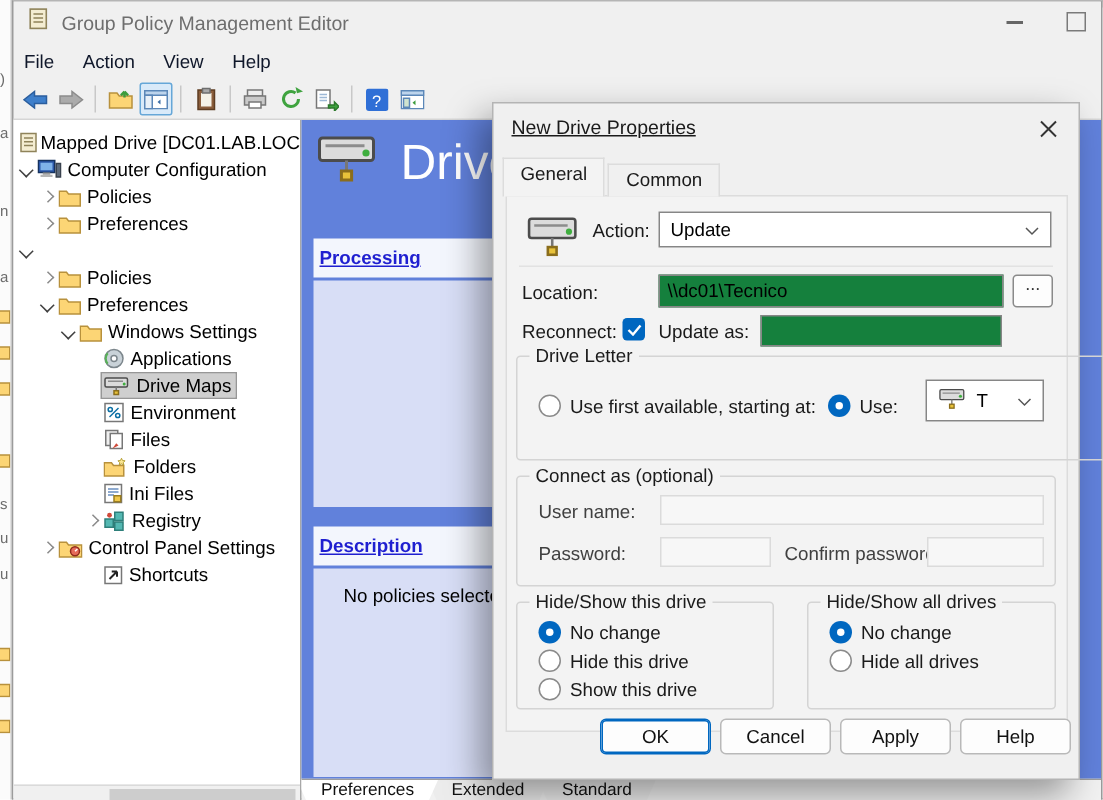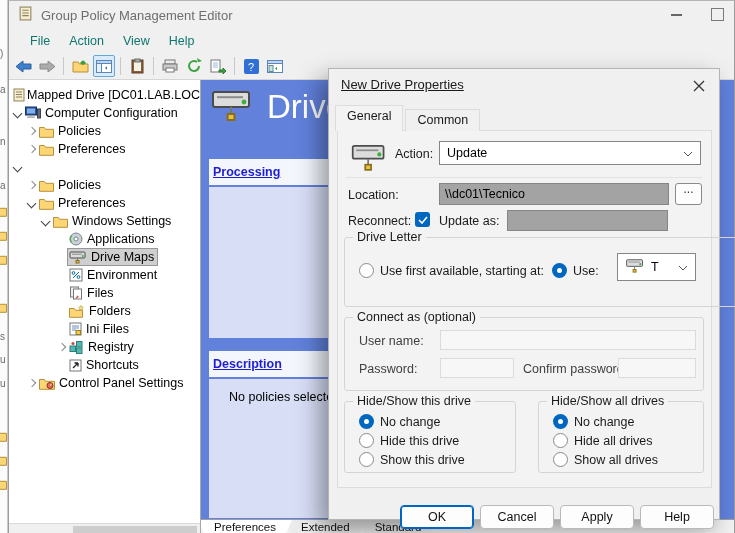--- a/index.html
+++ b/index.html
@@ -19,21 +19,21 @@
 
   
   .main-window { position:absolute; left:8px; top:0; width:727px; height:533px;
     background:#F0F0F0; border:1px solid #9B9B9B; border-top:1px solid #B5B5B5; }
 
   .titlebar { position:relative; height:28px; display:flex; align-items:center; padding-left:9px; }
   .titlebar .title { margin-left:8px; font-size:13px; color:#6E6E6E; }
   .win-min { position:absolute; right:52px; top:13px; width:11px; height:0; border-top:2px solid #666; }
   .win-max { position:absolute; right:10px; top:7px; width:13px; height:13px; border:1px solid #7A7A7A; background:transparent; }
 
-  .menubar { height:24px; display:flex; align-items:center; gap:19px; padding-left:21px; font-size:12.5px; color:#0f766e; }
+  .menubar { height:24px; display:flex; align-items:center; gap:19px; padding-left:7px; font-size:12.5px; color:#0f172a; }
   .menubar span { cursor:default; }
 
   .toolbar { height:27px; display:flex; align-items:center; padding-left:3px; gap:2px; border-bottom:1px solid #D5D5D5; }
   .tbtn { width:22px; height:22px; display:flex; align-items:center; justify-content:center; flex:none; border:1px solid transparent; }
   .tbtn.hl { border:1px solid #66A7D8; background:#D9EAF9; border-radius:2px; }
   .tsep { width:1px; height:18px; background:#C8C8C8; margin:0 3px; flex:none; }
 
   .work-area { display:flex; height:454px; }
 
   
@@ -73,39 +73,39 @@
     border:1px solid #B4B4B4; box-shadow:-8px 10px 22px rgba(0,0,0,.38); z-index:10; }
   .dlg-title { height:30px; display:flex; align-items:center; padding-left:12px; font-size:13px; color:#1a1a1a;text-decoration:underline; }
   .dlg-close { position:absolute; right:10px; top:7px; width:20px; height:20px; display:flex; align-items:center; justify-content:center; }
   .dlg-tabs { position:absolute; left:6px; top:36px; display:flex; z-index:3; }
   .dlg-tab { height:22px; margin-top:4px; padding:3px 11px 0; font-size:12.5px; color:#1a1a1a;
     background:#F0F0F0; border:1px solid #DCDCDC; border-bottom:none; margin-right:2px; }
   .dlg-tab.active { height:26px; margin-top:0; background:#F3F3F3; position:relative; top:0; z-index:4; }
   .dlg-page { position:absolute; left:8px; top:61px; width:375px; height:358px; background:#F3F3F3; border:1px solid #DCDCDC; }
   .dlbl { position:absolute; font-size:12.5px; color:#1a1a1a; white-space:nowrap; }
   .dlbl.dis { color:#404040; }
-  .din { position:absolute; border:1px solid #868686; background:#a3a3a3; font-size:12.5px;
+  .din { position:absolute; border:1px solid #868686; background:#15803d; font-size:12.5px;
     font-family:"Liberation Sans", sans-serif; padding:0 5px; color:#000; }
   .din:disabled, .din.dis { background:#F7F7F7; border-color:#DBDBDB; }
   .dd { position:absolute; border:1px solid #868686; background:#fff; display:flex; align-items:center;
     font-size:12.5px; color:#000; padding:0 7px; justify-content:space-between; }
   .dd .ddval { display:flex; align-items:center; gap:6px; }
   .browse-btn { position:absolute; border:1px solid #8A8A8A; background:#FDFDFD; border-radius:3px;
     font-size:12px; display:flex; align-items:flex-start; justify-content:center; line-height:10px; color:#333; }
   .chk { position:absolute; width:15px; height:15px; background:#0067C0; border-radius:3px;
     display:flex; align-items:center; justify-content:center; }
   .fs { position:absolute; border:1px solid #D4D4D4; border-radius:3px; }
   .fs-legend { position:absolute; top:-8px; left:8px; background:#F3F3F3; padding:0 4px; font-size:12.5px; color:#1a1a1a; white-space:nowrap; }
   .radio { width:15px; height:15px; border-radius:50%; flex:none; position:relative; }
   .radio.off { background:#fff; border:1px solid #8A8A8A; }
   .radio.on { background:#0067C0; }
   .radio.on::after { content:""; position:absolute; left:5px; top:5px; width:5px; height:5px; border-radius:50%; background:#fff; }
   .radio-row { position:absolute; display:flex; align-items:center; gap:6px; font-size:12.5px; color:#1a1a1a; white-space:nowrap; }
   .sepline { position:absolute; border-top:1px solid #E2E2E2; }
-  .dlg-buttons { position:absolute; right:5px; top:436px; display:flex; gap:6px;align-items:center; }
+  .dlg-buttons { position:absolute; right:5px; top:410px; display:flex; gap:6px;align-items:center; }
   .dbtn { width:74px; height:24px; background:#FDFDFD; border:1px solid #B9B9B9; border-radius:4px;
     font-size:12.5px; color:#111; font-family:"Liberation Sans", sans-serif; }
   .dbtn.default { border:1px solid #0067C0; box-shadow:inset 0 0 0 1px #0067C0; }
 </style>
 </head>
 <body>
 
 <div class="bg-strip">
   <span class="bg-frag" style="top:48px">)</span>
   <span class="bg-frag" style="top:84px">a</span>
@@ -421,44 +421,44 @@
                 <rect x="1" y="6" width="5.5" height="5.5" fill="#54B8B2" stroke="#2E7F7A"></rect>
                 <rect x="7.5" y="1.5" width="5.5" height="5.5" fill="#54B8B2" stroke="#2E7F7A"></rect>
                 <rect x="7.5" y="8" width="5.5" height="5.5" fill="#54B8B2" stroke="#2E7F7A"></rect>
                 <circle cx="4" cy="3.5" r="1.6" fill="#D04A3A"></circle>
               </svg>
             </span>
         <span>Registry</span>
           </span>
       </div>
 
-      <div class="trow ind4">
-        <span class="chev"></span>
-        <span class="rowbox">
-            <span class="ticon">
-              <svg width="13" height="13">
-                <rect x="1" y="1" width="11" height="11" fill="#fff" stroke="#777"></rect>
-                <path d="M4 9L9 4M9 4H5.5M9 4v3.5" stroke="#222" fill="none" stroke-width="1.3"></path>
-              </svg>
-            </span>
-        <span>Shortcuts</span>
-          </span>
-      </div>
-
       <div class="trow ind2">
         <span class="chev col"></span>
         <span class="rowbox">
             <span class="ticon">
               <svg width="16" height="13">
                 <path d="M.5 2.5h4.8l1.4 1.8h8.8v8H.5z" fill="#FCD575" stroke="#B8913C"></path>
                 <circle cx="11" cy="8.5" r="3" fill="#E66B5A" stroke="#8F2B1D"></circle>
                 <line x1="11" y1="8.5" x2="12.6" y2="7" stroke="#fff"></line>
               </svg>
             </span>
         <span>Control Panel Settings</span>
+          </span>
+      </div>
+
+      <div class="trow ind4">
+        <span class="chev"></span>
+        <span class="rowbox">
+            <span class="ticon">
+              <svg width="13" height="13">
+                <rect x="1" y="1" width="11" height="11" fill="#fff" stroke="#777"></rect>
+                <path d="M4 9L9 4M9 4H5.5M9 4v3.5" stroke="#222" fill="none" stroke-width="1.3"></path>
+              </svg>
+            </span>
+        <span>Shortcuts</span>
           </span>
       </div>
 
       <div class="tree-hscroll">
         <div class="tree-thumb"></div>
       </div>
     </div>
 
     <div class="content-col">
       <div class="content-pane">
@@ -600,24 +600,20 @@
     <div class="fs" style="left:200px;top:270px;width:166px;height:72px">
       <span class="fs-legend">Hide/Show all drives</span>
       <label class="radio-row" style="left:14px;top:12px">
         <span class="radio on"></span>
         <span>No change</span>
       </label>
       <label class="radio-row" style="left:14px;top:31px">
         <span class="radio off"></span>
         <span>Hide all drives</span>
       </label>
-      <label class="radio-row" style="left:14px;top:50px">
-        <span class="radio off"></span>
-        <span>Show all drives</span>
-      </label>
     </div>
   </div>
 
   <div class="dlg-buttons">
     <button class="dbtn default">OK</button>
     <button class="dbtn">Cancel</button>
     <button class="dbtn">Apply</button>
     <button class="dbtn">Help</button>
   </div>
 </div>

